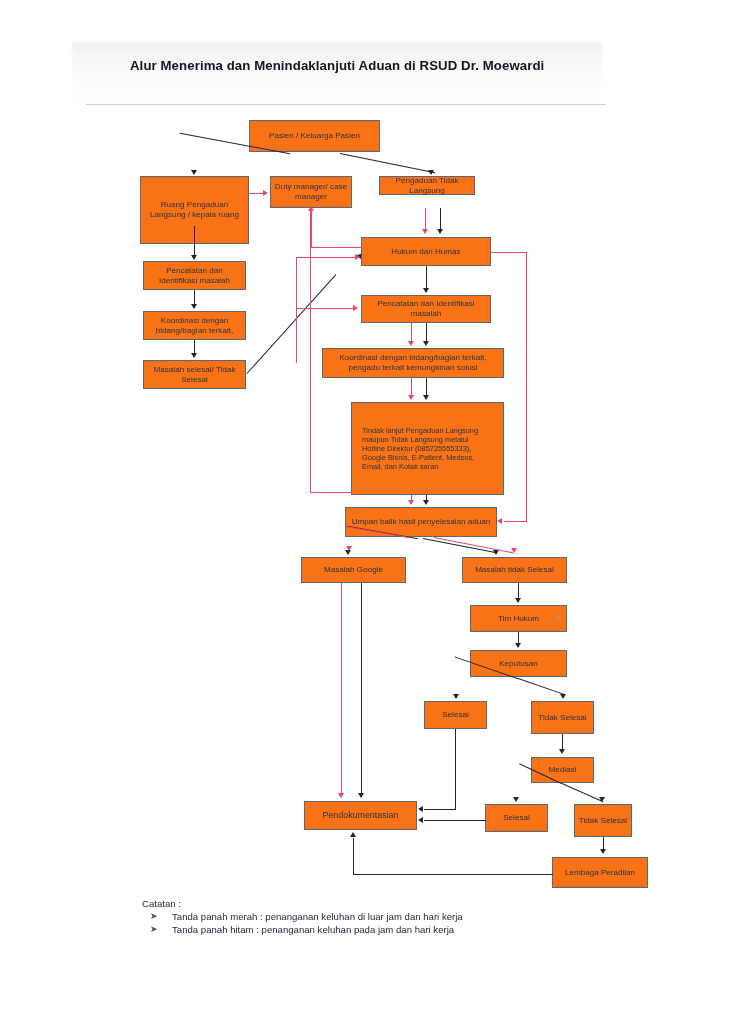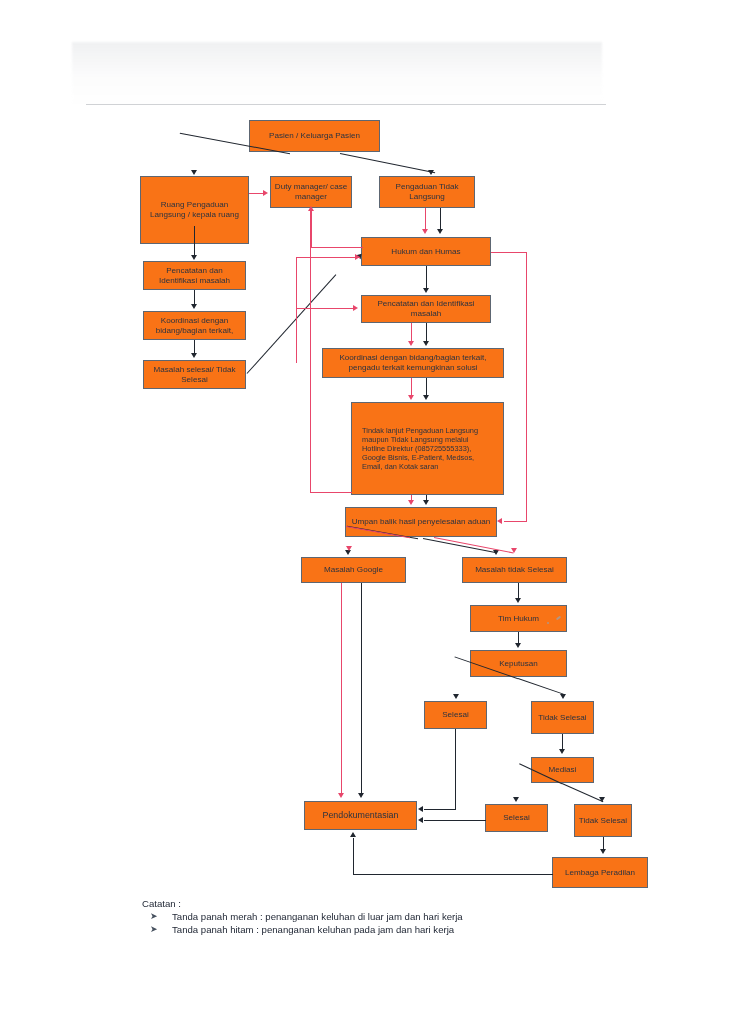--- a/index.html
+++ b/index.html
@@ -69,34 +69,35 @@
   .speck{position:absolute;background:#9aa1ab;border-radius:50%;opacity:.75;}
 </style>
 </head>
 <body>
 
 <div id="stage">
 
   <div class="scan-band"></div>
   <div class="scan-line"></div>
 
+  <div class="page-title">Alur Menerima dan Menindaklanjuti Aduan di RSUD Dr. Moewardi</div>
 
   <div class="node f8" style="left:249px;top:120px;width:131px;height:32px;">
     <span>Pasien / Keluarga Pasien</span>
   </div>
 
   <div class="node f8" style="left:140px;top:176px;width:109px;height:68px;">
     <span>Ruang Pengaduan Langsung / kepala ruang</span>
   </div>
 
   <div class="node f8" style="left:270px;top:176px;width:82px;height:32px;">
     <span>Duty manager/ case manager</span>
   </div>
 
-  <div class="node f8" style="left:379px;top:176px;width:96px;height:32px;">
+  <div class="node f8" style="left:379px;top:176px;width:96px;height:19px;">
     <span>Pengaduan Tidak Langsung</span>
   </div>
 
   <div class="node f8" style="left:361px;top:237px;width:130px;height:29px;">
     <span>Hukum dan Humas</span>
   </div>
 
   <div class="node f8" style="left:143px;top:261px;width:103px;height:29px;">
     <span>Pencatatan dan Identifikasi masalah</span>
   </div>

